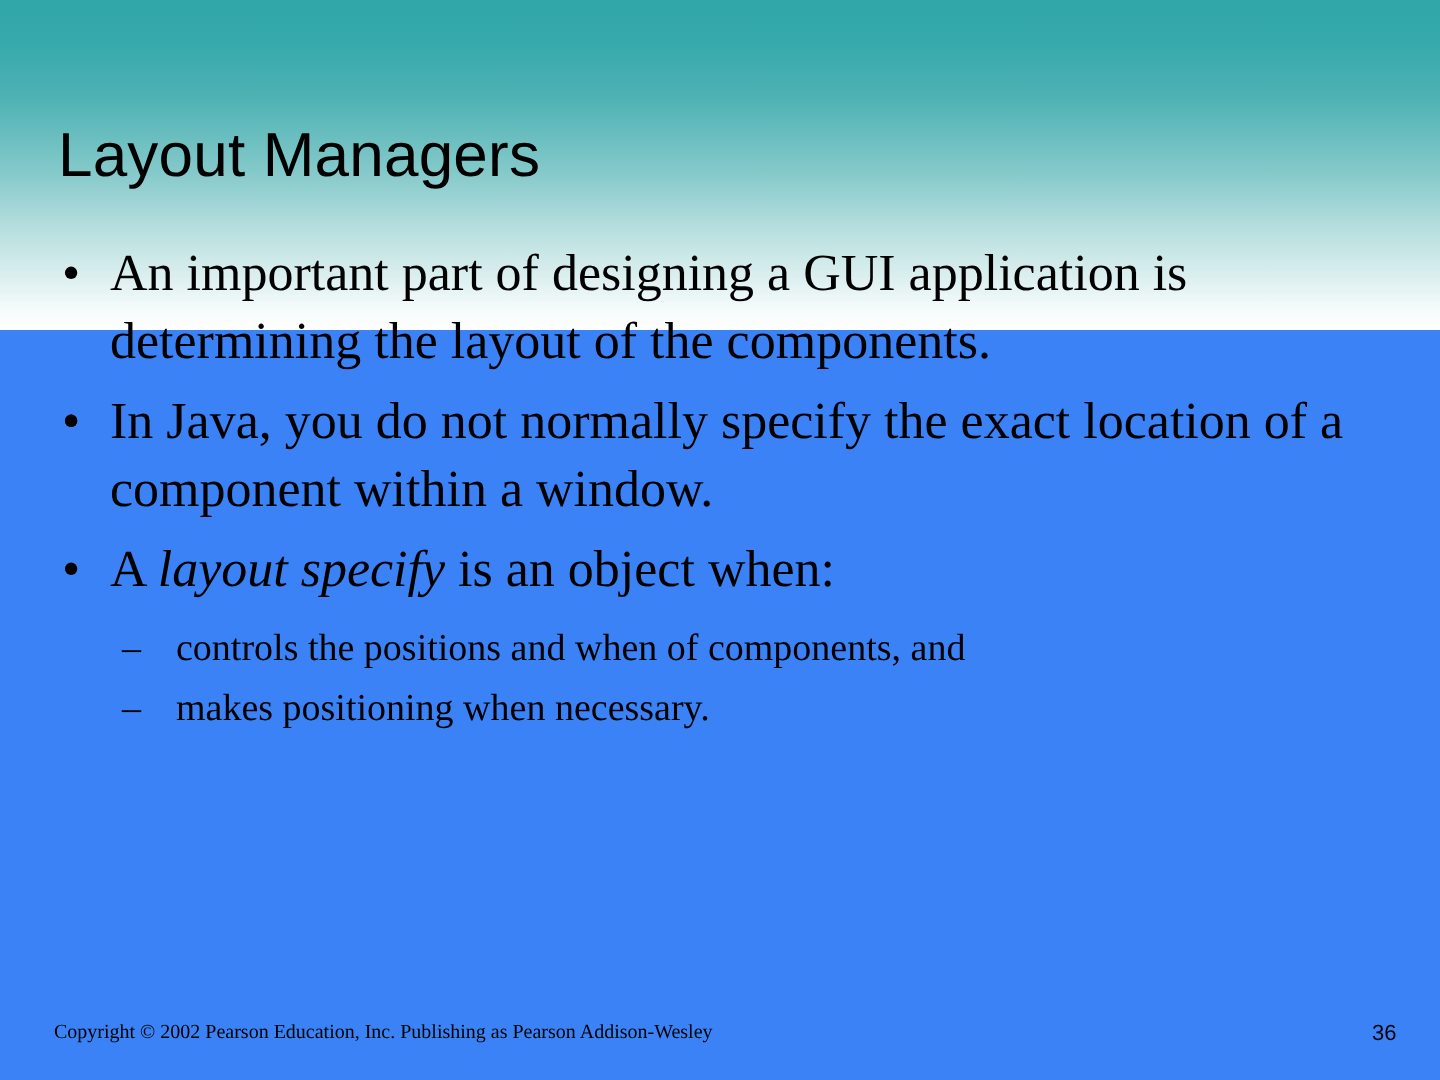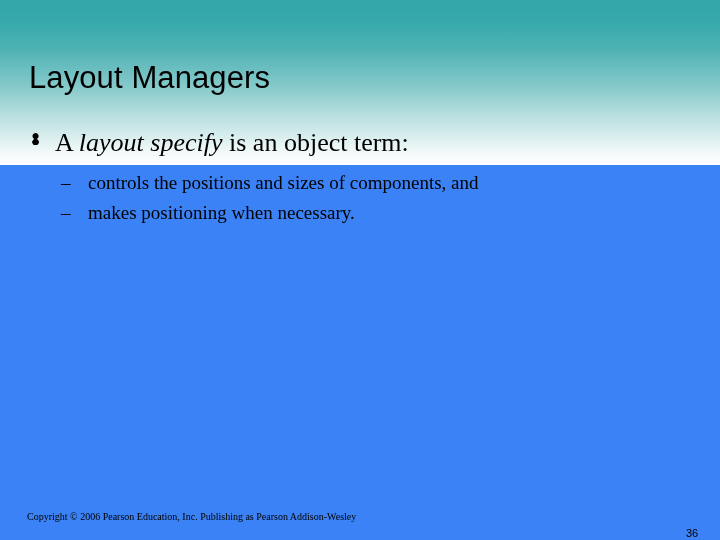--- a/index.html
+++ b/index.html
@@ -127,60 +127,61 @@
   .footer-pagenum {
     position: absolute;
     left: 686px;
     top: 510px;
     width: 24px;
     text-align: left;
     font-family: "Liberation Sans", "DejaVu Sans", sans-serif;
     font-size: 11px;
     line-height: 14px;
     color: #000000;
-    margin-top: 16px;
   }
 </style>
 </head>
 <body>
 
 <div class="slide">
 
   <div class="slide-bg"></div>
 
   <div class="slide-title">Layout Managers</div>
 
   <div class="content">
 
     <div class="bullet-row">
       <span class="bullet-mark">•</span>
+      <span class="bullet-text"><span>An important part of designing a GUI application is determining the layout of the components.</span><span class="it"></span><span></span></span>
     </div>
 
     <div class="bullet-row">
       <span class="bullet-mark">•</span>
     </div>
 
     <div class="bullet-row">
       <span class="bullet-mark">•</span>
+      <span class="bullet-text"><span>In Java, you do not normally specify the exact location of a component within a window.</span><span class="it"></span><span></span></span>
     </div>
 
     <div class="bullet-row">
       <span class="bullet-mark">•</span>
-      <span class="bullet-text"><span>A </span><span class="it">layout specify</span><span> is an object term:</span></span>
+      <span class="bullet-text"><span>A </span><span class="it">layout specify</span><span> is an object when:</span></span>
     </div>
 
     <div class="sub-list">
       <div class="sub-row">
         <span class="sub-mark">–</span>
-        <span class="sub-text">controls the positions and sizes of components, and</span>
+        <span class="sub-text">controls the positions and when of components, and</span>
       </div>
       <div class="sub-row">
         <span class="sub-mark">–</span>
         <span class="sub-text">makes positioning when necessary.</span>
       </div>
     </div>
 
   </div>
 
-  <div class="footer-copyright">Copyright © 2006 Pearson Education, Inc. Publishing as Pearson Addison-Wesley</div>
+  <div class="footer-copyright">Copyright © 2002 Pearson Education, Inc. Publishing as Pearson Addison-Wesley</div>
   <div class="footer-pagenum">36</div>
 
 </div>
 
 </body></html>

